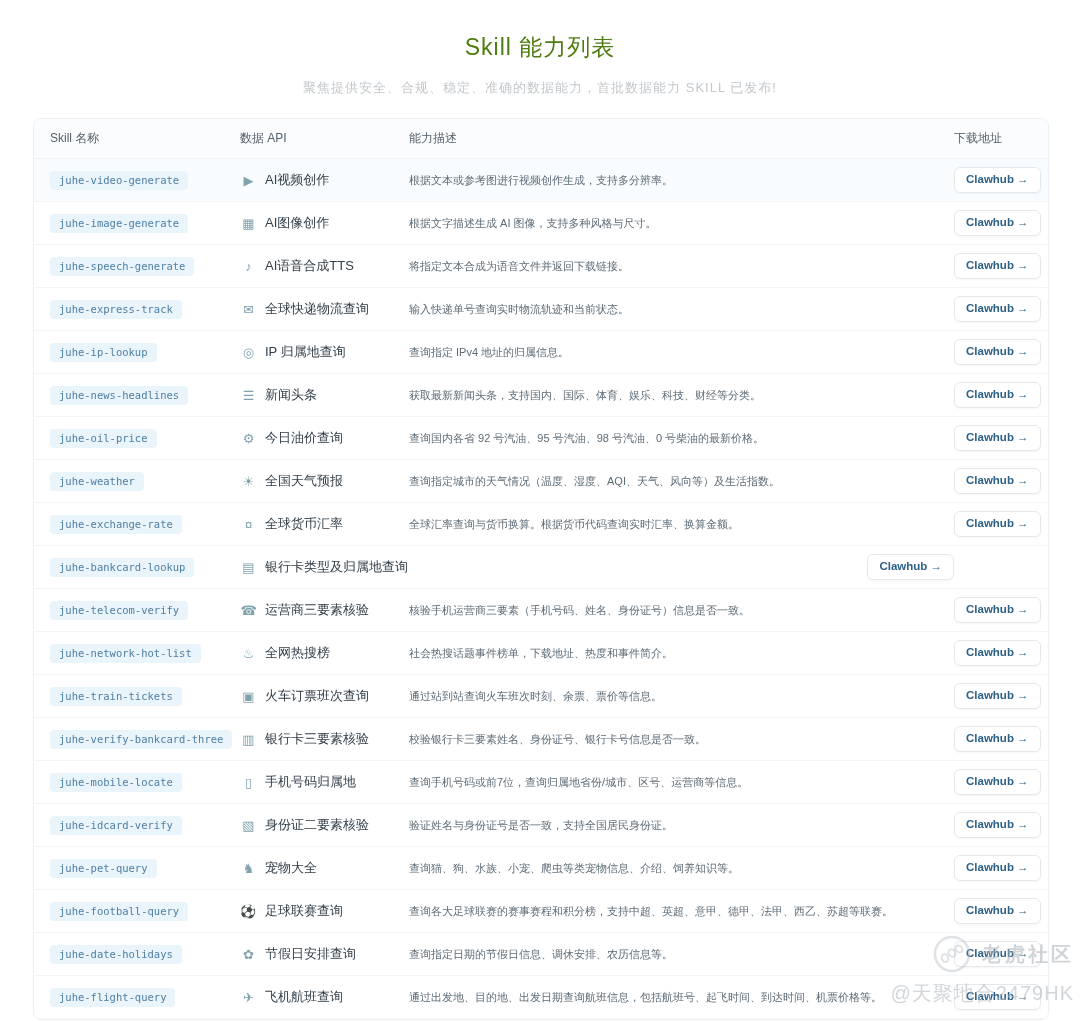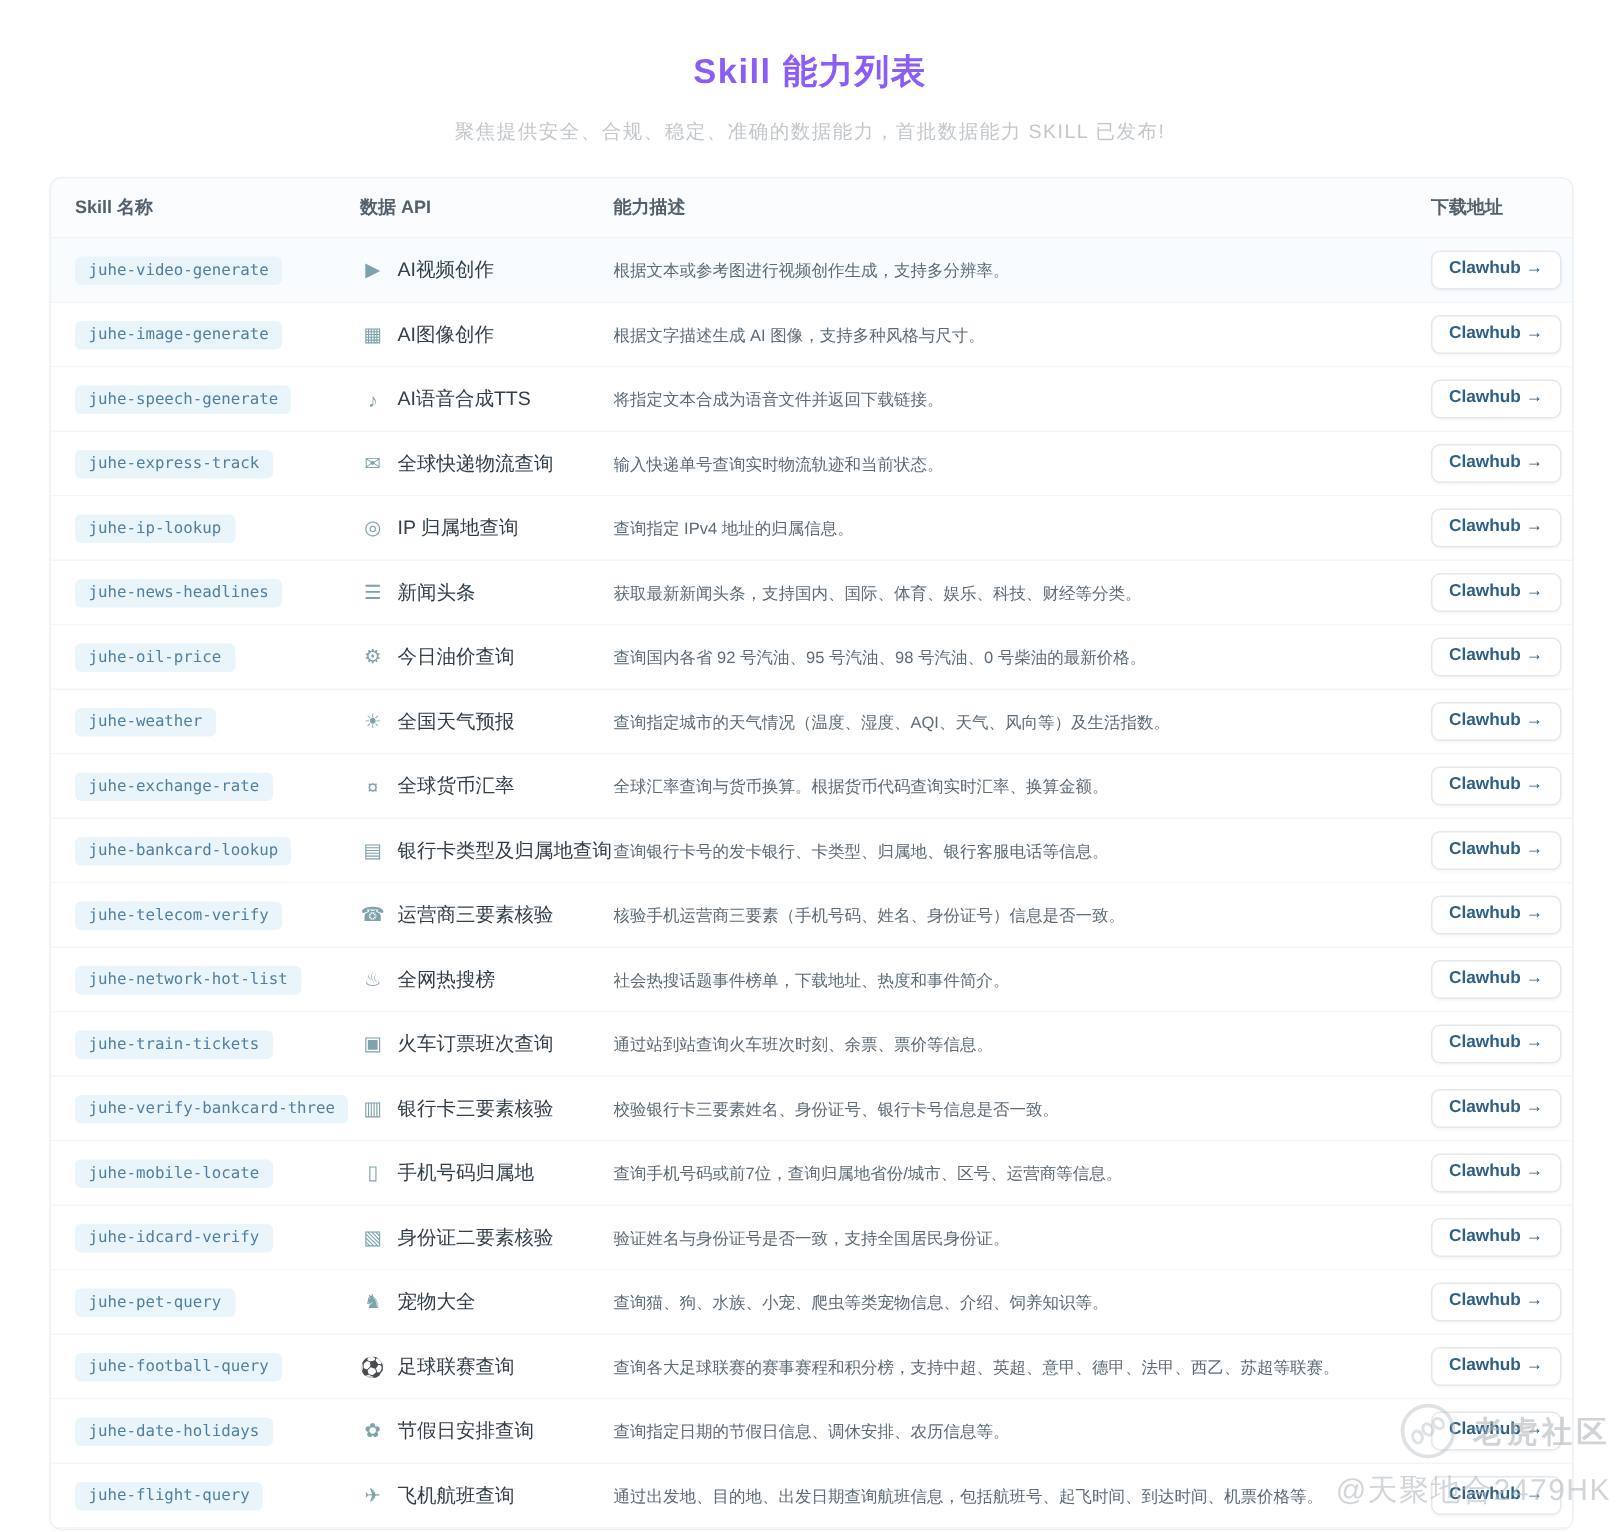--- a/index.html
+++ b/index.html
@@ -4,42 +4,42 @@
 <style>
   * { margin: 0; padding: 0; box-sizing: border-box; }
   html, body {
     width: 1080px; height: 1021px; overflow: hidden;
     background: #ffffff;
     font-family: "Liberation Sans", "DejaVu Sans", sans-serif;
     position: relative;
   }
   .page-header { text-align: center; padding-top: 32px; }
   .page-title {
-    font-size: 23px; font-weight: 700; color: #8b5cf6; letter-spacing: 1px;
+    font-size: 23px; font-weight: 400; color: #4d7c0f; letter-spacing: 1px;
   }
   .page-subtitle {
     margin-top: 16px; font-size: 13px; color: #c3c8cc; letter-spacing: 1px;
   }
   .card {
     position: absolute; left: 33px; top: 118px; width: 1016px;
     background: #fff;
     border: 1px solid #edf0f3; border-radius: 8px;
     box-shadow: 0 1px 3px rgba(0,0,0,0.02);
     overflow: hidden;
   }
   .thead, .trow {
     display: grid;
     grid-template-columns: 190px 169px 1fr 78px;
     align-items: center;
     padding: 0 16px;
   }
   .thead {
     height: 40px; background: #fbfcfd; border-bottom: 1px solid #f0f2f5;
   }
-  .th { font-size: 12px; color: #54606b; font-weight: 700; }
+  .th { font-size: 12px; color: #54606b; font-weight: 400; }
   .trow { height: 43px; background: #fff; border-bottom: 1px solid #f3f5f7; }
   .trow:first-child { background: #f9fcfe; }
   .skill-badge {
     display: inline-block;
     font-family: "DejaVu Sans Mono", "Liberation Mono", monospace;
     font-size: 10.5px; color: #4f7fa3;
     background: #e9f4fb; border-radius: 4px;
     padding: 4px 9px; line-height: 1;
     white-space: nowrap;
   }
@@ -168,21 +168,20 @@
         </div>
         <div class="desc-cell">全球汇率查询与货币换算。根据货币代码查询实时汇率、换算金额。</div>
         <div class="dl-cell"><span class="dl-button">Clawhub →</span></div>
       </div>
       <div class="trow">
         <div><span class="skill-badge">juhe-bankcard-lookup</span></div>
         <div class="api-cell">
           <span class="api-icon">▤</span>
           <span class="api-name">银行卡类型及归属地查询</span>
         </div>
-        <div class="desc-cell">查询银行卡号的发卡银行、卡类型、归属地、银行客服电话等信息。</div>
         <div class="dl-cell"><span class="dl-button">Clawhub →</span></div>
       </div>
       <div class="trow">
         <div><span class="skill-badge">juhe-telecom-verify</span></div>
         <div class="api-cell">
           <span class="api-icon">☎</span>
           <span class="api-name">运营商三要素核验</span>
         </div>
         <div class="desc-cell">核验手机运营商三要素（手机号码、姓名、身份证号）信息是否一致。</div>
         <div class="dl-cell"><span class="dl-button">Clawhub →</span></div>

